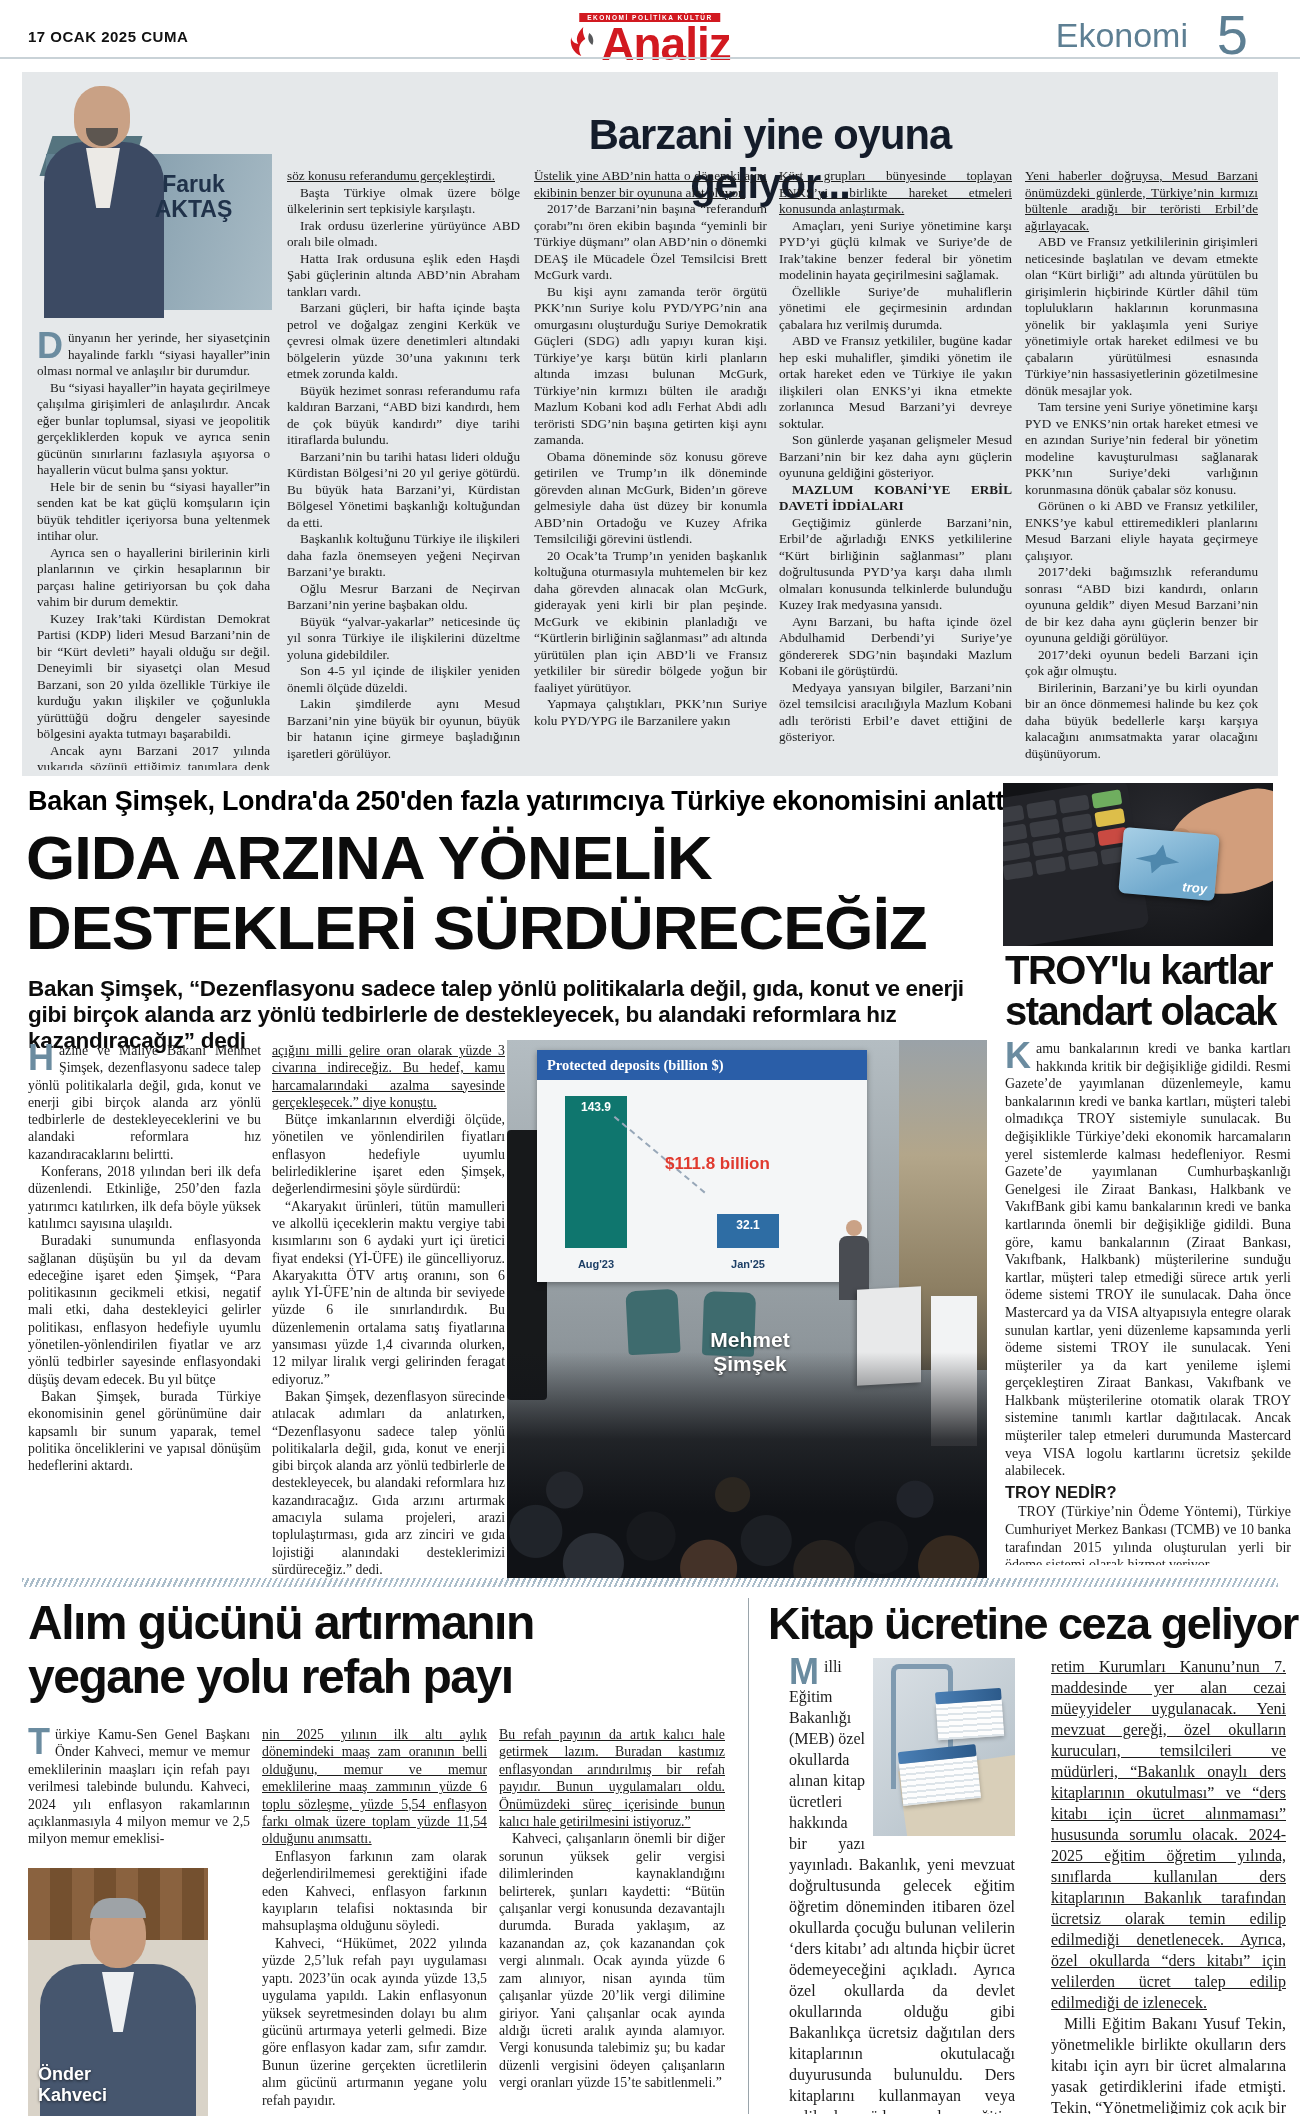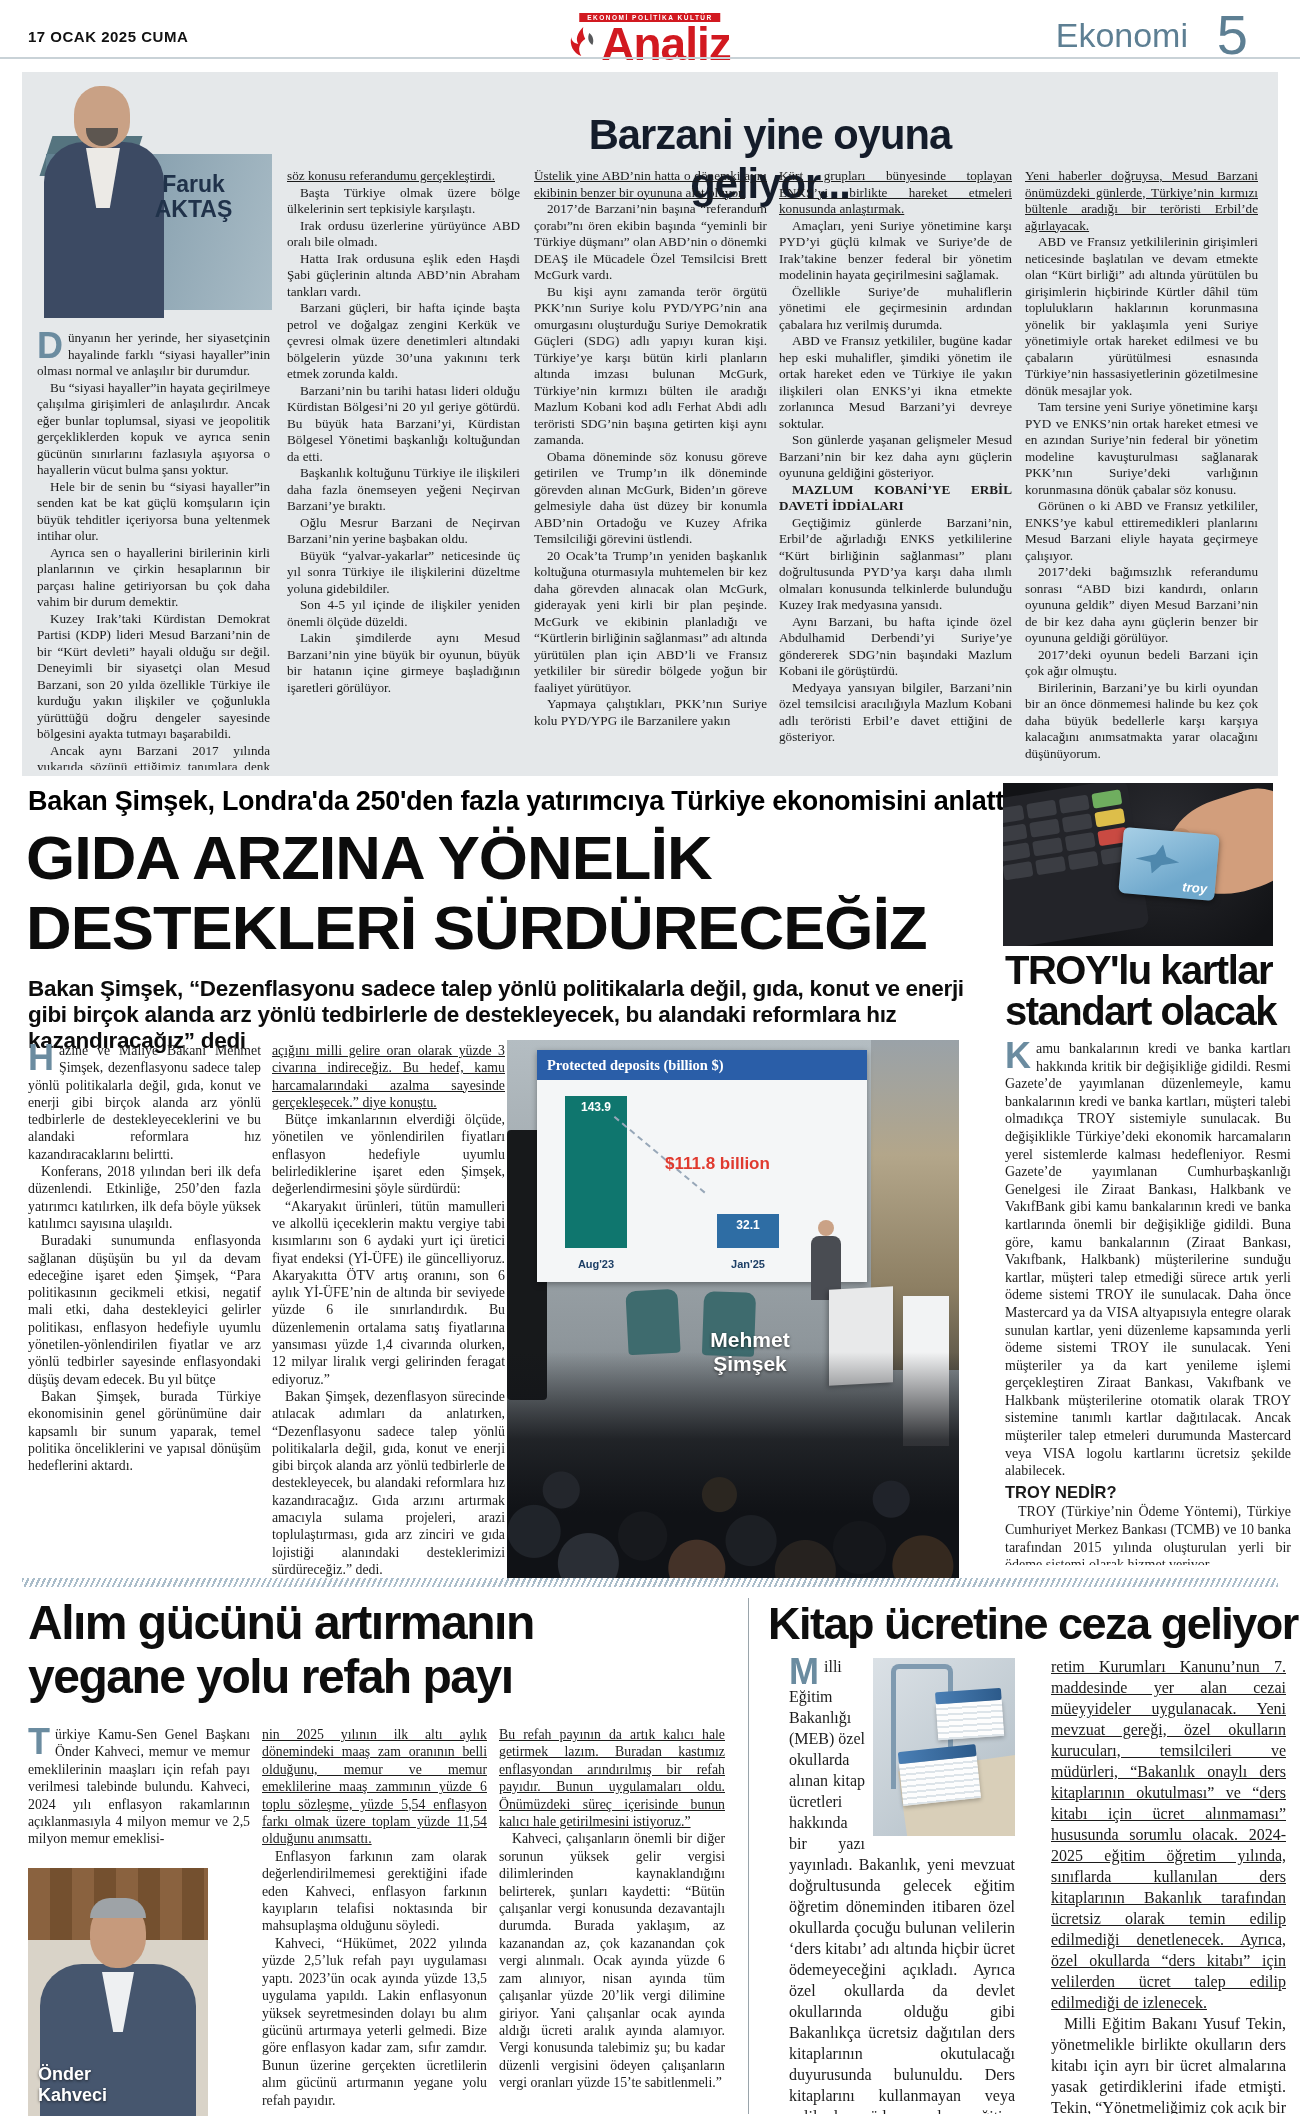--- a/index.html
+++ b/index.html
@@ -44,21 +44,21 @@
       background:#3c4a63;}
   .port-shirt{position:absolute;left:52px;top:72px;width:34px;height:60px;background:#eceae6;
       clip-path:polygon(0 0,100% 0,70% 100%,30% 100%);}
   
   #kicker{left:28px;top:786px;font-size:27px;font-weight:bold;color:#000;letter-spacing:-.3px;}
   .bigline{left:26px;font-size:62px;font-weight:800;color:#0c0c0c;letter-spacing:-1px;transform:scaleX(1.02);transform-origin:left;}
   #subhead{left:28px;top:976px;width:980px;font-size:22.5px;font-weight:bold;line-height:26px;color:#0c0c0c;letter-spacing:-.3px;}
   .gcol p{font-size:13.8px;line-height:17.3px;}
   
   #conf{left:507px;top:1040px;width:452px;height:542px;background:linear-gradient(180deg,#b4bdc2 0%,#969fa2 55%,#5c6165 100%);
-      background:linear-gradient(180deg,#b4bdc2 0%,#8f979c 55%,#54585c 100%);overflow:hidden;}
+      background:linear-gradient(180deg,#b4bdc2 0%,#8f979c 55%,#54585c 100%);overflow:hidden;padding-left:28px;}
   #conf .arch{position:absolute;right:0;top:0;width:88px;height:330px;
       background:linear-gradient(180deg,#9aa2a8 0%,#b3a68a 35%,#8d7f63 75%,#5c5648 100%);}
   #conf .spk-stack{position:absolute;left:0;top:90px;width:40px;height:270px;background:#17191b;border-radius:4px;}
   #conf .screen{position:absolute;left:30px;top:10px;width:330px;height:232px;background:#f4f6f7;
       box-shadow:0 2px 6px rgba(0,0,0,.35);}
   #conf .slidebar{position:absolute;left:0;top:0;right:0;height:30px;background:#2a5ea8;color:#fff;
       font-weight:bold;font-size:14.5px;line-height:30px;padding-left:10px;}
   #conf .chart{position:absolute;left:0;top:30px;right:0;bottom:0;}
   #conf .bar{position:absolute;bottom:34px;width:62px;background:#2e6da4;}
   #conf .bar .bl{position:absolute;top:4px;width:100%;text-align:center;color:#fff;font-weight:bold;font-size:12px;
@@ -189,20 +189,21 @@
     <p>Kuzey Irak’taki Kürdistan Demokrat Partisi (KDP) lideri Mesud Barzani’nin de bir “Kürt devleti” hayali olduğu sır değil. Deneyimli bir siyasetçi olan Mesud Barzani, son 20 yılda özellikle Türkiye ile kurduğu yakın ilişkiler ve çoğunlukla yürüttüğü doğru dengeler sayesinde bölgesini ayakta tutmayı başarabildi.</p>
     <p>Ancak aynı Barzani 2017 yılında yukarıda sözünü ettiğimiz tanımlara denk gelen ciddi bir hata yaptı.</p>
 
   </div>
   <div class="abs ncol" style="left:287px;top:168px;width:233px;height:600px;">
     <p class="ni">söz konusu referandumu gerçekleştirdi.</p>
     <p>Başta Türkiye olmak üzere bölge ülkelerinin sert tepkisiyle karşılaştı.</p>
     <p>Irak ordusu üzerlerine yürüyünce ABD oralı bile olmadı.</p>
     <p>Hatta Irak ordusuna eşlik eden Haşdi Şabi güçlerinin altında ABD’nin Abraham tankları vardı.</p>
     <p>Barzani güçleri, bir hafta içinde başta petrol ve doğalgaz zengini Kerkük ve çevresi olmak üzere denetimleri altındaki bölgelerin yüzde 30’una yakınını terk etmek zorunda kaldı.</p>
+    <p>Büyük hezimet sonrası referandumu rafa kaldıran Barzani, “ABD bizi kandırdı, hem de çok büyük kandırdı” diye tarihi itiraflarda bulundu.</p>
     <p>Barzani’nin bu tarihi hatası lideri olduğu Kürdistan Bölgesi’ni 20 yıl geriye götürdü. Bu büyük hata Barzani’yi, Kürdistan Bölgesel Yönetimi başkanlığı koltuğundan da etti.</p>
     <p>Başkanlık koltuğunu Türkiye ile ilişkileri daha fazla önemseyen yeğeni Neçirvan Barzani’ye bıraktı.</p>
     <p>Oğlu Mesrur Barzani de Neçirvan Barzani’nin yerine başbakan oldu.</p>
     <p>Büyük “yalvar-yakarlar” neticesinde üç yıl sonra Türkiye ile ilişkilerini düzeltme yoluna gidebildiler.</p>
     <p>Son 4-5 yıl içinde de ilişkiler yeniden önemli ölçüde düzeldi.</p>
     <p>Lakin şimdilerde aynı Mesud Barzani’nin yine büyük bir oyunun, büyük bir hatanın içine girmeye başladığının işaretleri görülüyor.</p>
   </div>
   <div class="abs ncol" style="left:534px;top:168px;width:233px;height:600px;">
     <p class="ni">Üstelik yine ABD’nin hatta o dönemki aynı ekibinin benzer bir oyununa alet oluyor.</p>
     <p>2017’de Barzani’nin başına “referandum çorabı”nı ören ekibin başında “yeminli bir Türkiye düşmanı” olan ABD’nin o dönemki DEAŞ ile Mücadele Özel Temsilcisi Brett McGurk vardı.</p>

